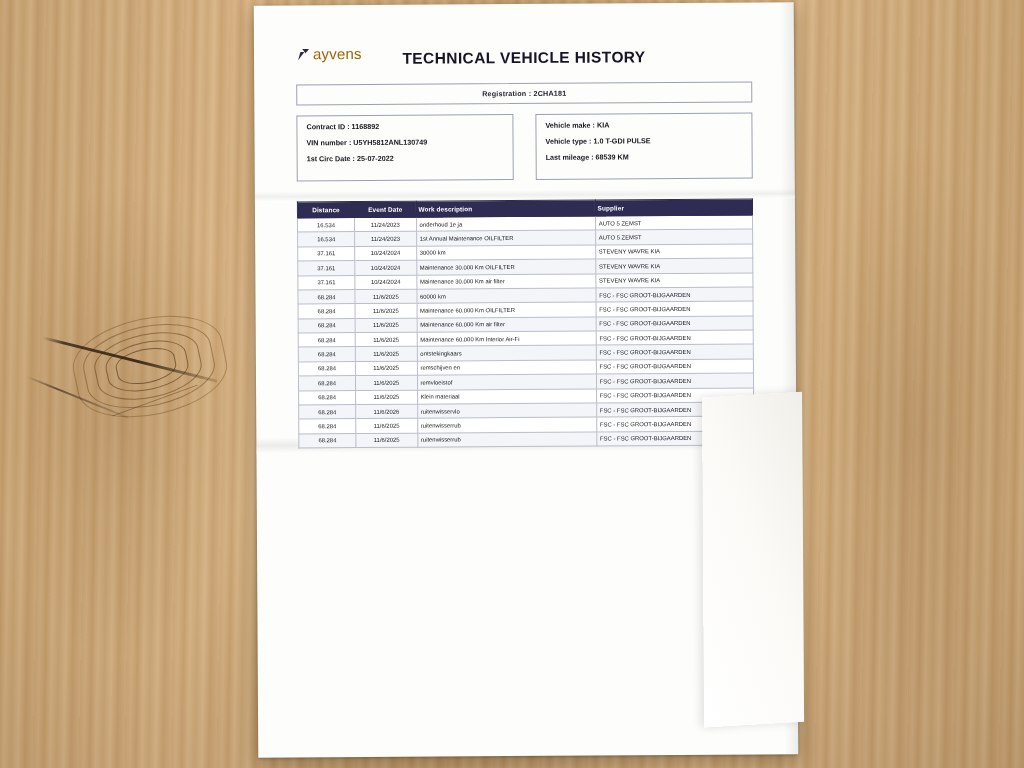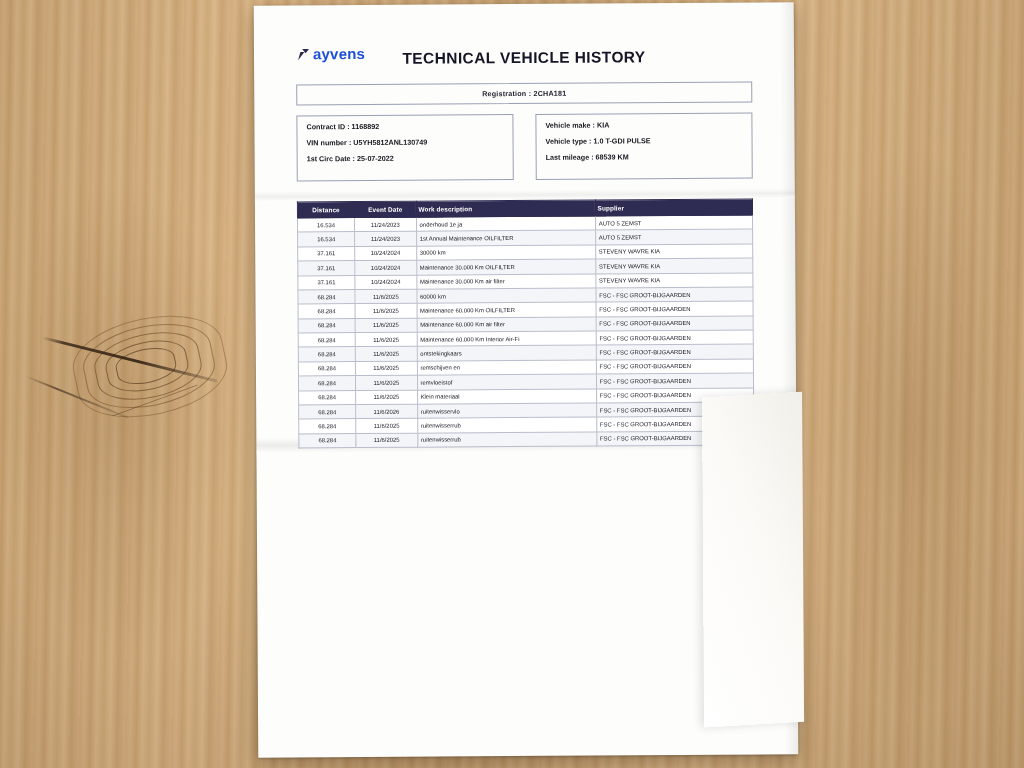--- a/index.html
+++ b/index.html
@@ -144,23 +144,23 @@
   .logo {
     display: flex;
     align-items: center;
     gap: 3px;
   }
   .logo-mark {
     width: 14px; height: 13px;
   }
   .logo-text {
     font-size: 15px;
-    font-weight: 700;
+    font-weight: 400;
     letter-spacing: 0.2px;
-    color: #1d4ed8;
+    color: #a16207;
   }
 
   .doc-title {
     text-align: center;
     font-size: 15.5px;
     font-weight: 700;
     letter-spacing: 0.4px;
     color: #161527;
     margin: -26px 0 16px 0;
   }

